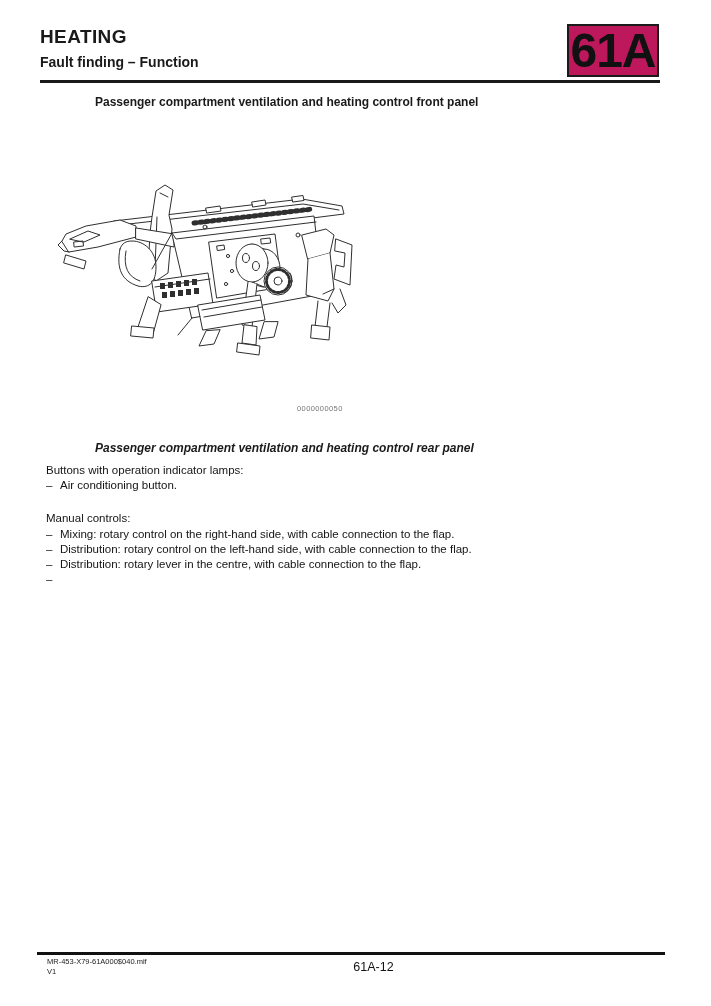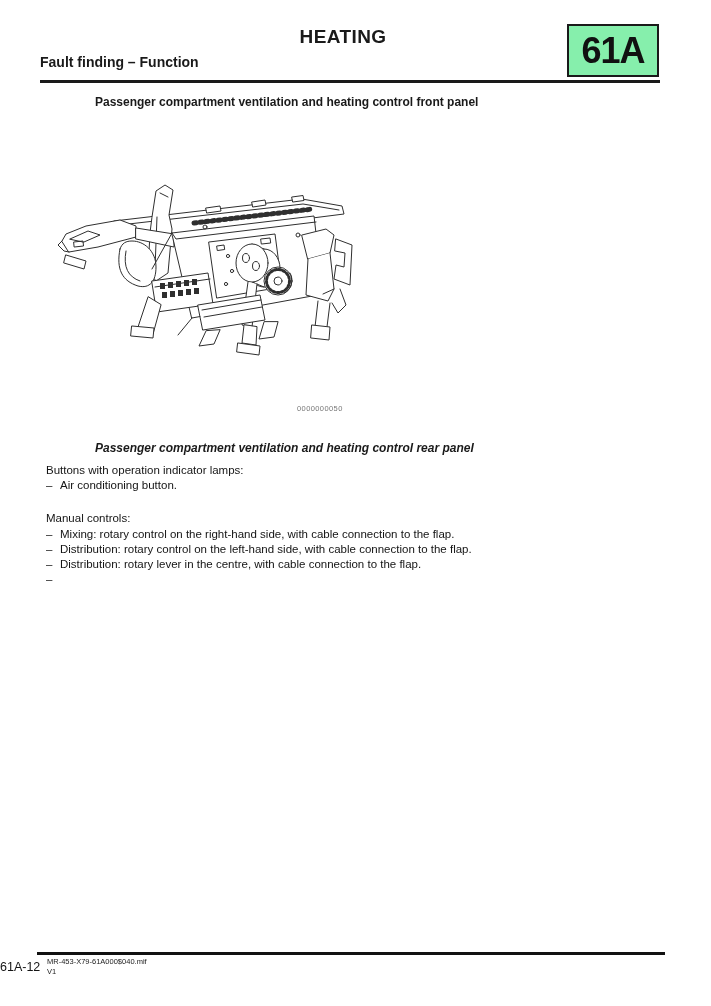--- a/index.html
+++ b/index.html
@@ -9,31 +9,31 @@
     width:711px; height:1006px;
     margin:0 auto;
     background:#ffffff;
     font-family:"Liberation Sans","DejaVu Sans",sans-serif;
     color:#1a1a1a;
     overflow:hidden;
   }
   
   .doc-title {
     position:absolute; left:40px; top:26px; width:606px;
-    text-align:center; font-size:19px; font-weight:bold; letter-spacing:.4px;
+    text-align:left; font-size:19px; font-weight:bold; letter-spacing:.4px;
   }
   .doc-subtitle {
     position:absolute; left:40px; top:54px; width:606px;
     text-align:left; font-size:14px; font-weight:bold;
   }
   .chapter-box {
     position:absolute; left:567px; top:24px; width:92px; height:53px;
-    background:#86efac; border:2px solid #1a1a1a;
+    background:#be185d; border:2px solid #1a1a1a;
     display:flex; align-items:center; justify-content:center;
-    font-size:36px; font-weight:bold; letter-spacing:-1px; color:#111;
+    font-size:48px; font-weight:bold; letter-spacing:-1px; color:#111;
   }
   .header-rule {
     position:absolute; left:40px; top:80px; width:620px; height:3px;
     background:#1a1a1a;
   }
   
   .section-heading {
     position:absolute; left:47px; width:620px;
     font-size:12px; font-weight:bold;padding-left:48px;
   }
@@ -60,21 +60,21 @@
   .footer-rule {
     position:absolute; left:37px; top:952px; width:628px; height:3px;
     background:#111;
   }
   .footer-file {
     position:absolute; left:47px; top:957px;
     font-size:7.5px; line-height:10px; color:#222;
   }
   .footer-page {
     position:absolute; left:0; top:960px; width:711px;
-    text-align:left; font-size:12.5px; color:#141414;
+    text-align:center; font-size:12.5px; color:#141414;padding-left:36px;
   }
 </style>
 </head>
 <body>
 
 <div class="page">
 
   <div class="doc-title">HEATING</div>
   <div class="doc-subtitle">Fault finding – Function</div>
   <div class="chapter-box">

